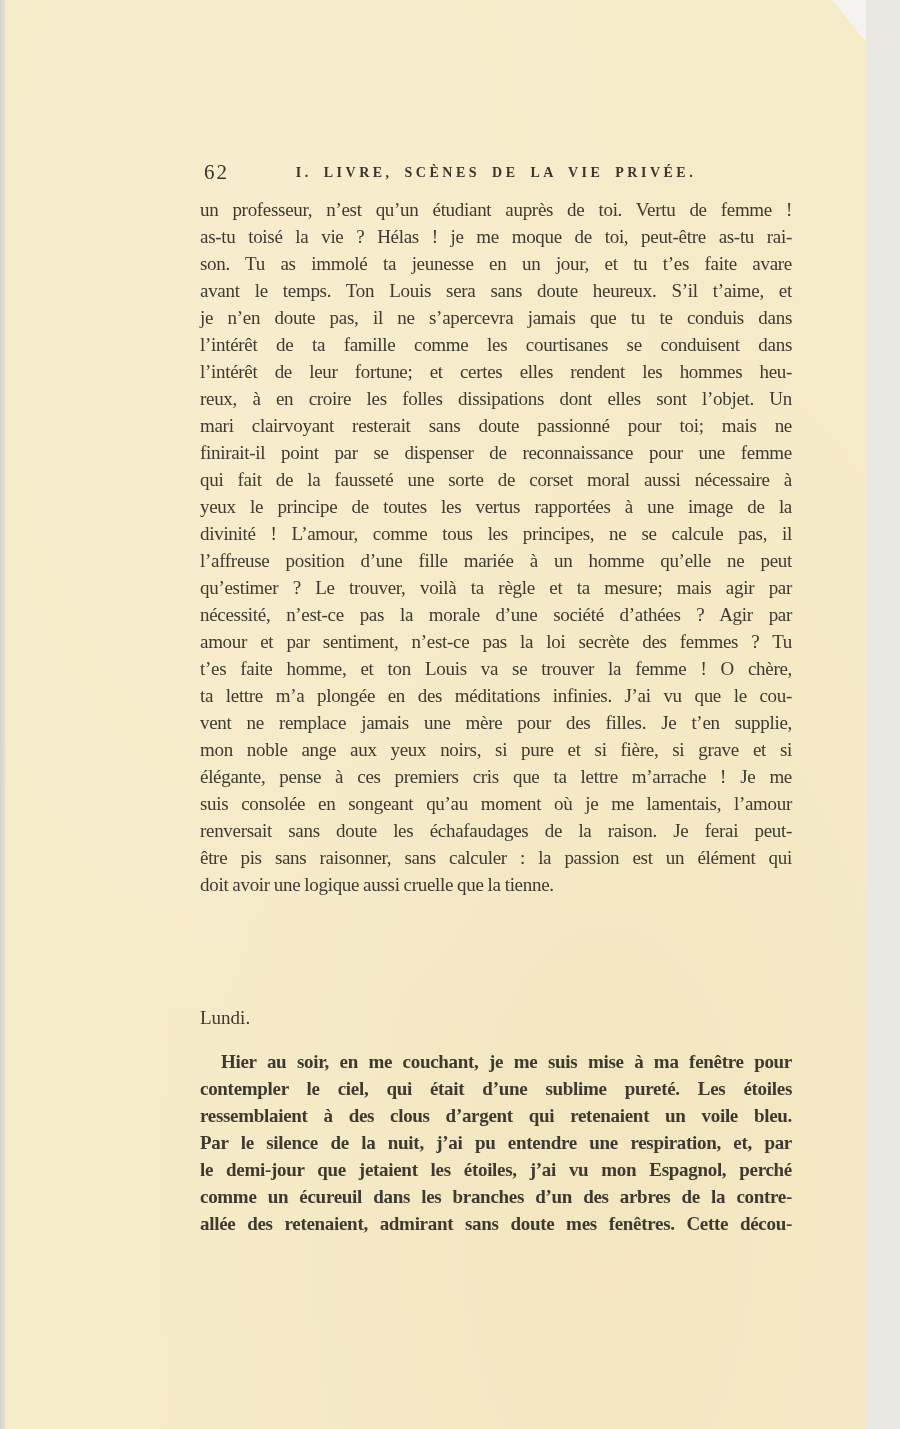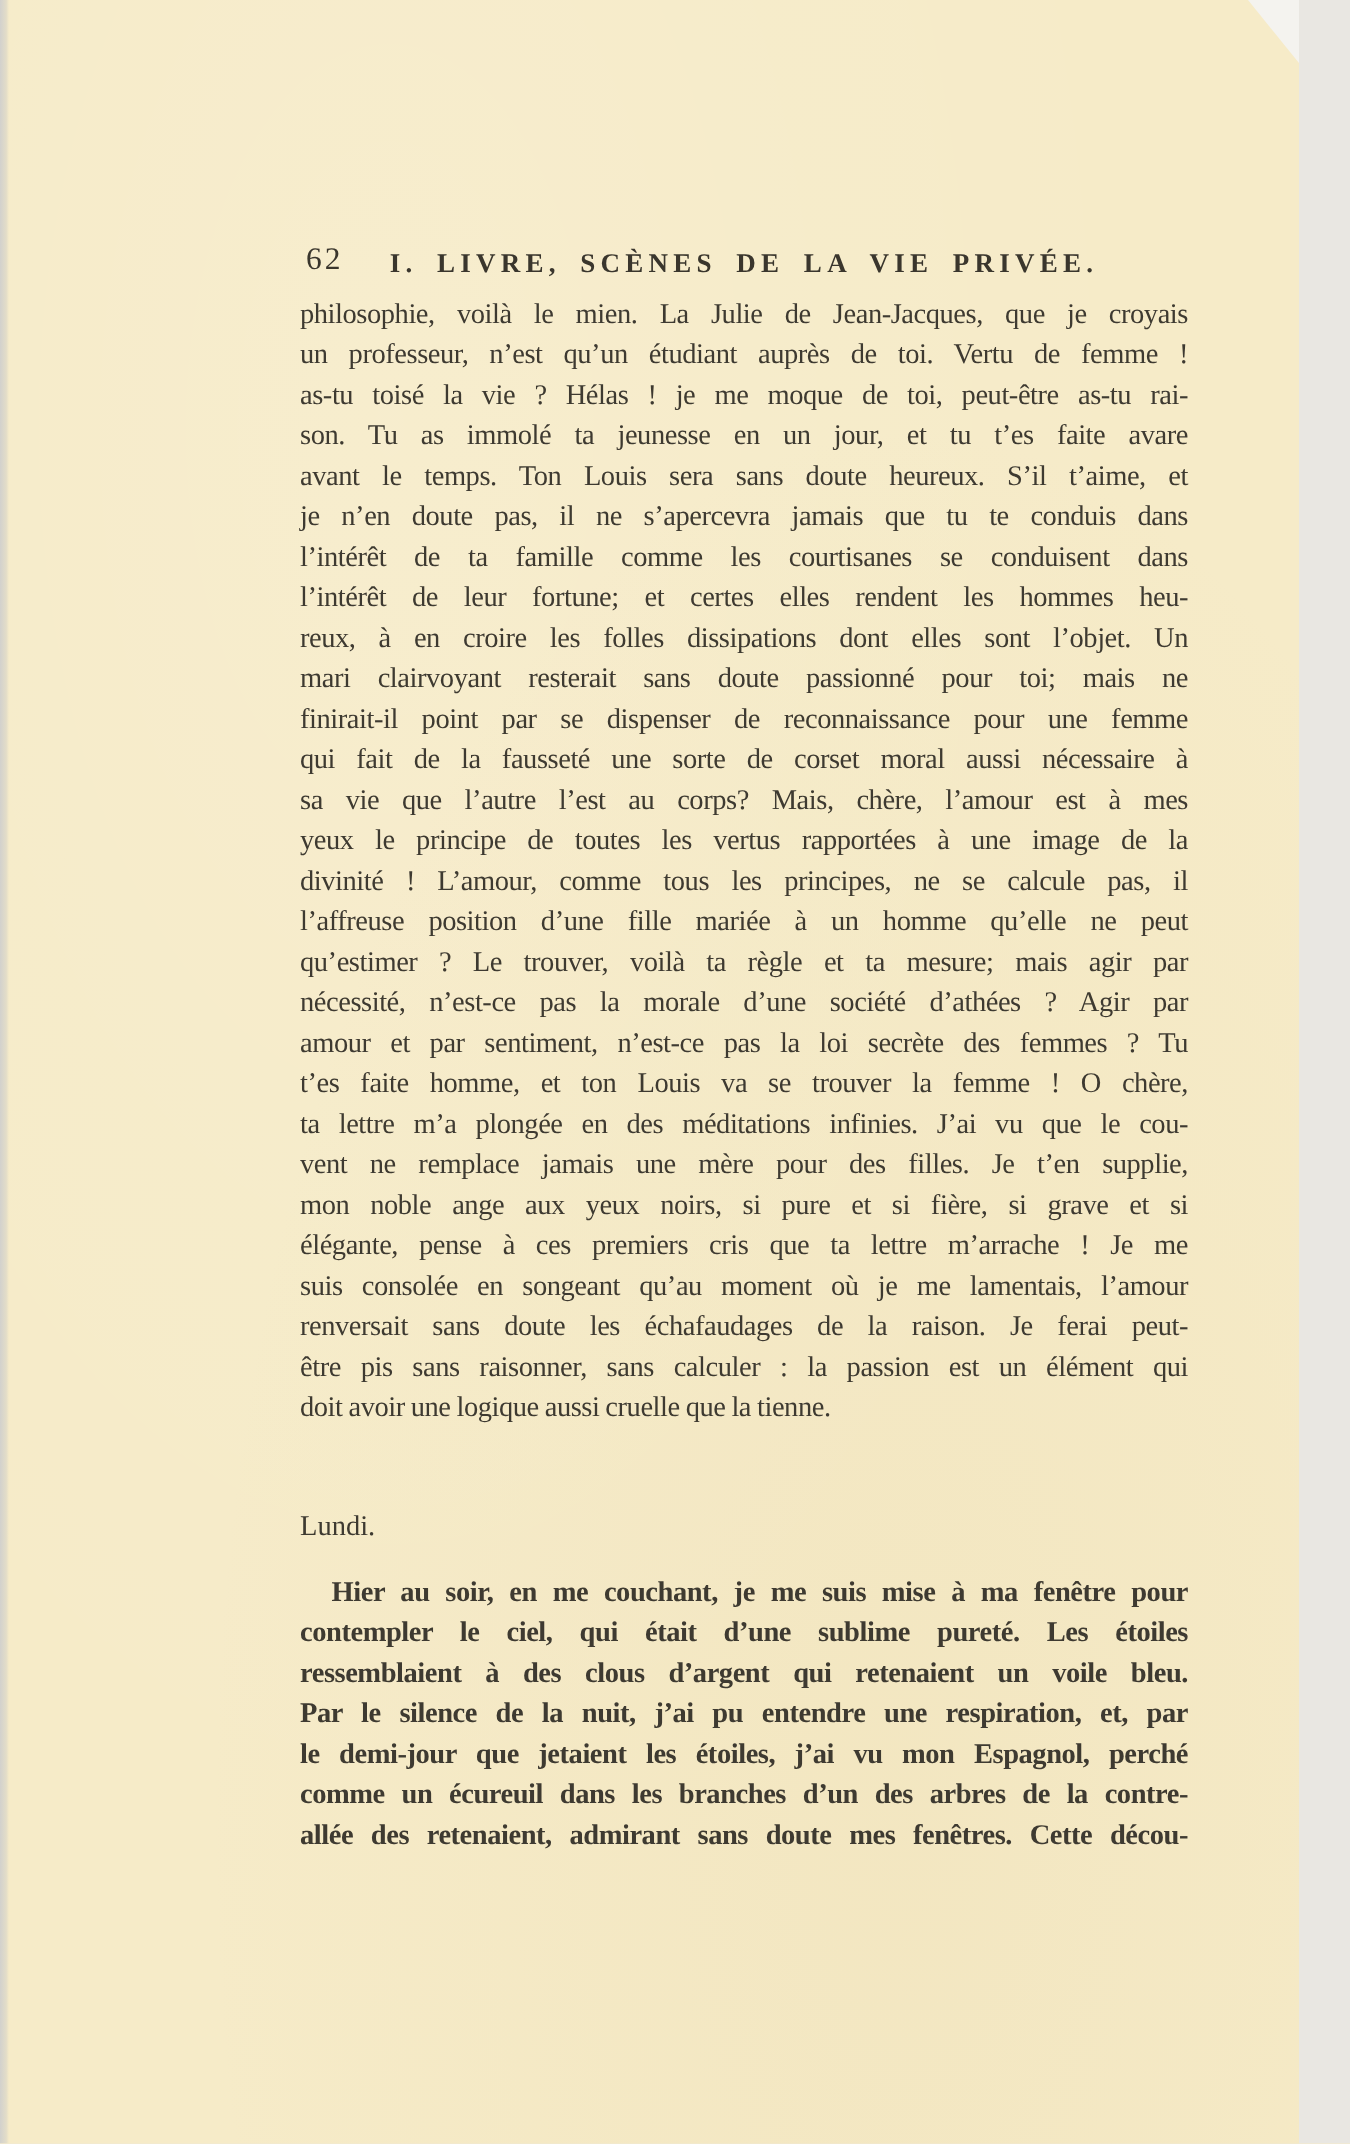--- a/index.html
+++ b/index.html
@@ -47,21 +47,21 @@
     position: absolute;
     left: 4px; top: 0;
     font-size: 21px;
     letter-spacing: 2px;
     color: #3a362d;
   }
   .running-title {
     position: absolute;
     left: 0; right: 0; top: 5px;
     text-align: center;
-    font-size: 18px;
+    font-size: 14px;
     font-weight: bold;
     letter-spacing: 3.5px;
     word-spacing: 5px;
     color: #3a362d;
     white-space: nowrap;
   }
   .textblock {
     position: absolute;
     left: 200px;
     width: 592px;
@@ -108,33 +108,31 @@
 <div class="page">
   <div class="scan-edge-left"></div>
   <div class="corner-cut"></div>
 
   <div class="running-header">
     <div class="page-number">62</div>
     <div class="running-title">I. LIVRE, SCÈNES DE LA VIE PRIVÉE.</div>
   </div>
 
   <div class="textblock para-1">
-    <div class="line">philosophie, voilà le mien. La Julie de Jean-Jacques, que je croyais</div>
     <div class="line">un professeur, n’est qu’un étudiant auprès de toi. Vertu de femme !</div>
     <div class="line">as-tu toisé la vie ? Hélas ! je me moque de toi, peut-être as-tu rai-</div>
     <div class="line">son. Tu as immolé ta jeunesse en un jour, et tu t’es faite avare</div>
     <div class="line">avant le temps. Ton Louis sera sans doute heureux. S’il t’aime, et</div>
     <div class="line">je n’en doute pas, il ne s’apercevra jamais que tu te conduis dans</div>
     <div class="line">l’intérêt de ta famille comme les courtisanes se conduisent dans</div>
     <div class="line">l’intérêt de leur fortune; et certes elles rendent les hommes heu-</div>
     <div class="line">reux, à en croire les folles dissipations dont elles sont l’objet. Un</div>
     <div class="line">mari clairvoyant resterait sans doute passionné pour toi; mais ne</div>
     <div class="line">finirait-il point par se dispenser de reconnaissance pour une femme</div>
     <div class="line">qui fait de la fausseté une sorte de corset moral aussi nécessaire à</div>
-    <div class="line">sa vie que l’autre l’est au corps? Mais, chère, l’amour est à mes</div>
     <div class="line">yeux le principe de toutes les vertus rapportées à une image de la</div>
     <div class="line">divinité ! L’amour, comme tous les principes, ne se calcule pas, il</div>
     <div class="line">l’affreuse position d’une fille mariée à un homme qu’elle ne peut</div>
     <div class="line">qu’estimer ? Le trouver, voilà ta règle et ta mesure; mais agir par</div>
     <div class="line">nécessité, n’est-ce pas la morale d’une société d’athées ? Agir par</div>
     <div class="line">amour et par sentiment, n’est-ce pas la loi secrète des femmes ? Tu</div>
     <div class="line">t’es faite homme, et ton Louis va se trouver la femme ! O chère,</div>
     <div class="line">ta lettre m’a plongée en des méditations infinies. J’ai vu que le cou-</div>
     <div class="line">vent ne remplace jamais une mère pour des filles. Je t’en supplie,</div>
     <div class="line">mon noble ange aux yeux noirs, si pure et si fière, si grave et si</div>

